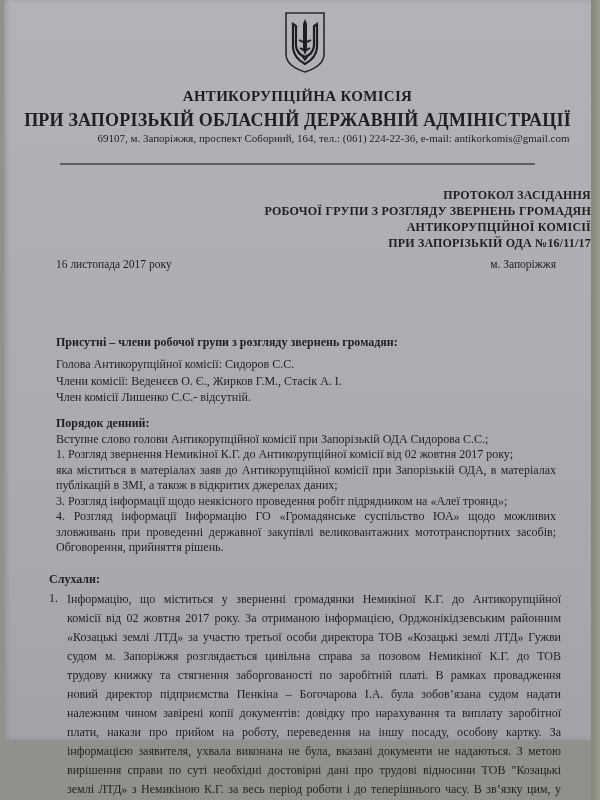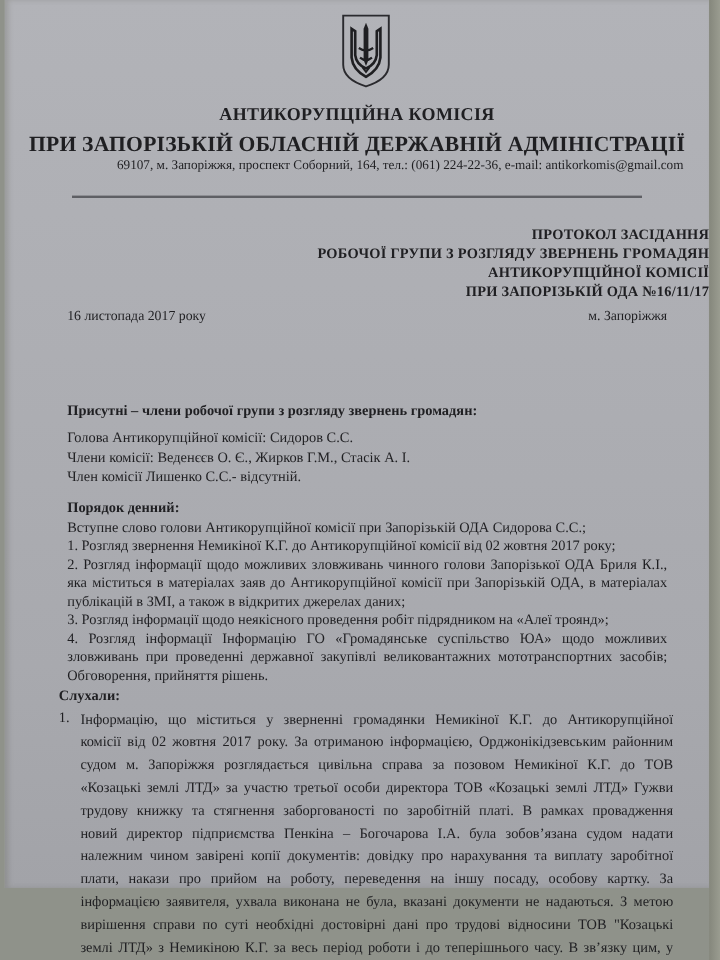--- a/index.html
+++ b/index.html
@@ -98,38 +98,37 @@
     <div class="head" style="margin-bottom:6px;">Присутні – члени робочої групи з розгляду звернень громадян:</div>
     <div class="line">Голова Антикорупційної комісії: Сидоров С.С.</div>
     <div class="line">Члени комісії: Веденєєв О. Є., Жирков Г.М., Стасік А. І.</div>
     <div class="line">Член комісії Лишенко С.С.- відсутній.</div>
   </div>
 
   <div class="block agenda">
     <div class="head">Порядок денний:</div>
     <div class="line">Вступне слово голови Антикорупційної комісії при Запорізькій ОДА Сидорова С.С.;</div>
     <div class="line">1. Розгляд звернення Немикіної  К.Г. до Антикорупційної комісії від 02 жовтня 2017 року;</div>
-    <div class="line just">2. Розгляд інформації щодо можливих зловживань чинного голови Запорізької ОДА Бриля К.І.,</div>
     <div class="line just">яка міститься в матеріалах заяв до Антикорупційної комісії при Запорізькій ОДА, в матеріалах</div>
     <div class="line">публікацій в ЗМІ, а також в відкритих джерелах даних;</div>
     <div class="line">3. Розгляд інформації щодо неякісного проведення робіт підрядником на «Алеї троянд»;</div>
     <div class="line just">4. Розгляд інформації Інформацію ГО «Громадянське суспільство ЮА» щодо можливих</div>
     <div class="line just">зловживань при проведенні державної закупівлі великовантажних мототранспортних засобів;</div>
     <div class="line">Обговорення, прийняття рішень.</div>
   </div>
 
   <div class="block heard">
     <div class="head">Слухали:</div>
     <div class="item">
       <span class="num">1.</span>
       <div class="txt">
         <div>Інформацію, що міститься у зверненні громадянки Немикіної  К.Г. до Антикорупційної</div>
         <div>комісії від 02 жовтня 2017 року. За отриманою інформацією, Орджонікідзевським районним</div>
+        <div>«Козацькі землі ЛТД» за участю третьої особи директора ТОВ «Козацькі землі ЛТД» Гужви</div>
         <div>судом м. Запоріжжя розглядається цивільна справа за позовом Немикіної К.Г. до ТОВ</div>
-        <div>«Козацькі землі ЛТД» за участю третьої особи директора ТОВ «Козацькі землі ЛТД» Гужви</div>
         <div>трудову книжку та стягнення заборгованості по заробітній платі. В рамках провадження</div>
         <div>новий директор підприємства Пенкіна – Богочарова І.А. була зобов’язана судом надати</div>
         <div>належним чином завірені копії документів: довідку про нарахування та виплату заробітної</div>
         <div>плати, накази про прийом на роботу, переведення на іншу посаду, особову картку. За</div>
         <div>інформацією заявителя, ухвала виконана не була, вказані документи не надаються. З метою</div>
         <div>вирішення справи по суті необхідні достовірні дані про трудові відносини ТОВ "Козацькі</div>
         <div>землі ЛТД» з Немикіною К.Г. за весь період роботи і до теперішнього часу. В зв’язку цим, у</div>
         <div>своєму зверненні Немикіна К.Г. просить надати допомогу у витребуванні з Головного</div>
       </div>
     </div>

